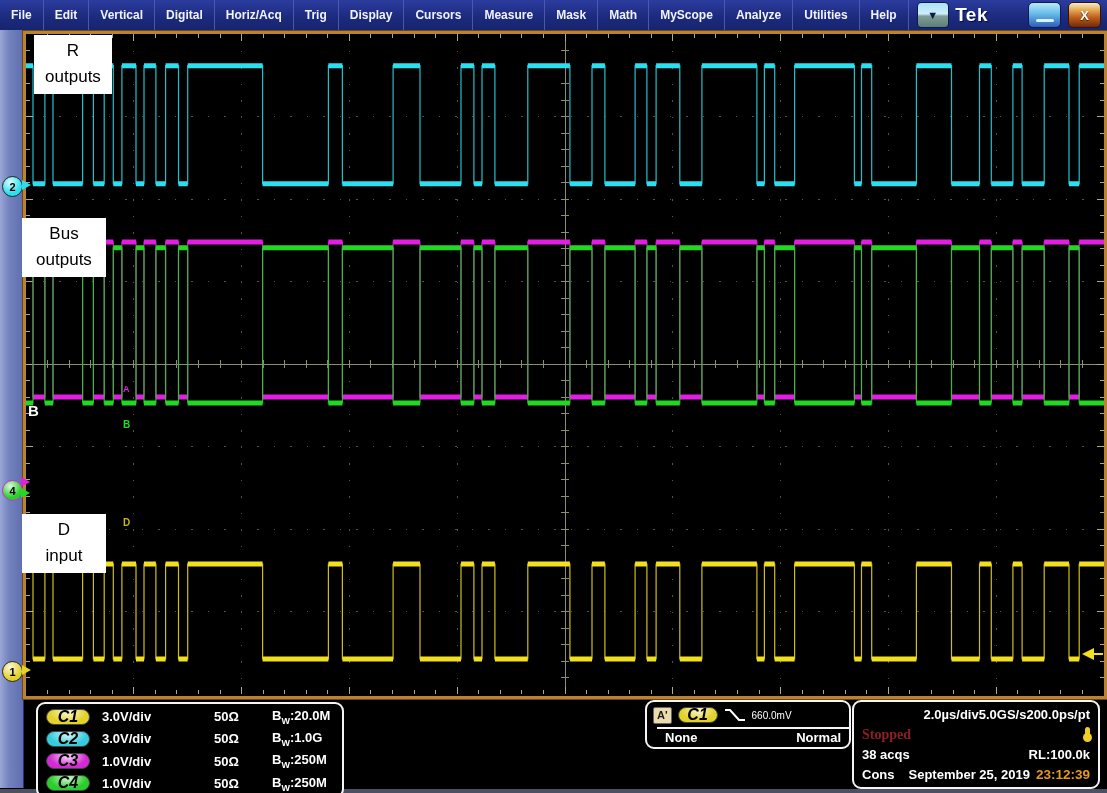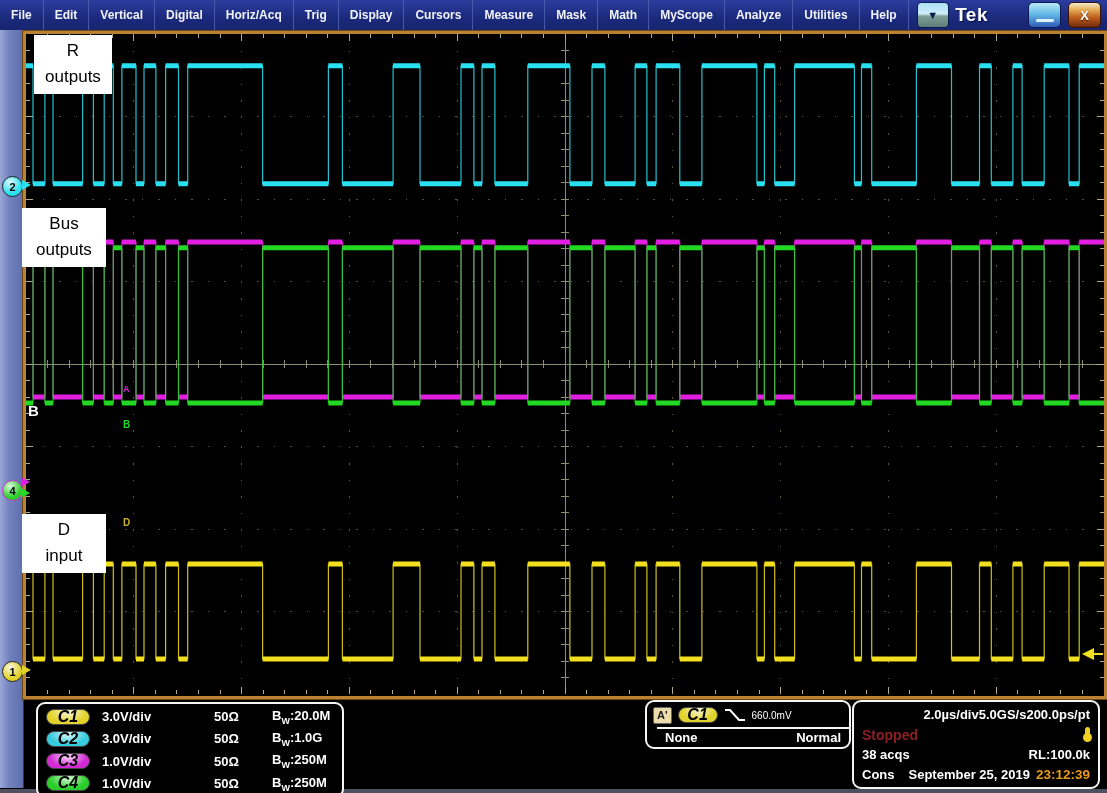--- a/index.html
+++ b/index.html
@@ -66,21 +66,21 @@
   .trig-row1{display:flex;align-items:center;gap:6px;padding:3px 6px 2px 6px;height:20px;}
   .trig-row2{display:flex;justify-content:space-between;padding:1px 8px;border-top:2px solid #f5f5f5;height:17px;margin-left:10px;}
   #trig-sys{background:#ecdcab;color:#1a1a1a;border:1px solid #666;border-radius:2px;
       font-size:11px;font-weight:bold;padding:0 3px;line-height:15px;}
   .lvl{font-size:10px;font-weight:normal;text-align:right;}
 
   #horiz-panel{left:852px;top:700px;width:248px;height:89px;padding:3px 8px;
       display:flex;flex-direction:column;justify-content:space-between;box-sizing:border-box;}
   .h-row{display:flex;align-items:center;height:19px;}
   #row-tb{justify-content:flex-end;}
-  #acq-state{color:#8c2024;font-weight:bold;font-size:14px;}
+  #acq-state{color:#8c2024;font-weight:bold;font-size:14px;font-family:Liberation Serif, serif;}
   .thermo{margin-left:auto;position:relative;width:5px;height:15px;}
   .thermo .stem{position:absolute;left:0;top:0;width:5px;height:10px;background:#f0d020;border-radius:3px 3px 0 0;}
   .thermo .bulb{position:absolute;left:-2px;bottom:0;width:9px;height:9px;background:#f0d020;border-radius:50%;}
   .sp{margin-left:auto;text-align:right;}
   #time-txt{color:#e89a18;font-weight:bold;font-size:13.5px;margin-left:auto;}
 
   #bottom-strip{position:absolute;left:0;top:789px;width:1107px;height:4px;background:#4c5060;z-index:6;}
 </style>
 </head>
 <body>
@@ -419,21 +419,21 @@
         <g>
           <path d="M0,530H7V625H18.9V530H27V625H56.6V530H67.4V625H78.2V530H87.3V625H95.9V530H110V625H118V530H129.9V625H139.6V530H152.5V625H161.7V530H236.6V625H302.4V530H316.4V625H367.1V530H394V625H435V530H447.9V625H456V530H468.9V625H501.8V530H543.9V625H566V530H578.9V625H609.1V530H620.9V625H630.1V530H653.8V625H675.9V530H730.9V625H738.4V530H748.7V625H768.6V530H828.4V625H835.5V530H845.7V625H890.4V530H925.5V625H953.5V530H965.3V625H986.9V530H996.1V625H1018.2V530H1043V625H1053.2V530H1078" stroke="#f2df20" stroke-width="1.2" fill="none" opacity="0.85"></path>
           <path d="M0,530H7M7,625H18.9M18.9,530H27M27,625H56.6M56.6,530H67.4M67.4,625H78.2M78.2,530H87.3M87.3,625H95.9M95.9,530H110M110,625H118M118,530H129.9M129.9,625H139.6M139.6,530H152.5M152.5,625H161.7M161.7,530H236.6M236.6,625H302.4M302.4,530H316.4M316.4,625H367.1M367.1,530H394M394,625H435M435,530H447.9M447.9,625H456M456,530H468.9M468.9,625H501.8M501.8,530H543.9M543.9,625H566M566,530H578.9M578.9,625H609.1M609.1,530H620.9M620.9,625H630.1M630.1,530H653.8M653.8,625H675.9M675.9,530H730.9M730.9,625H738.4M738.4,530H748.7M748.7,625H768.6M768.6,530H828.4M828.4,625H835.5M835.5,530H845.7M845.7,625H890.4M890.4,530H925.5M925.5,625H953.5M953.5,530H965.3M965.3,625H986.9M986.9,530H996.1M996.1,625H1018.2M1018.2,530H1043M1043,625H1053.2M1053.2,530H1078" stroke="#f2df20" stroke-width="5" fill="none"></path>
         </g>
       </svg>
     <div id="overlay">
       <div class="wave-label" style="left:8px;top:1px;">
         <span class="wl-line">R</span>
         <span class="wl-line">outputs</span>
       </div>
-      <div class="wave-label" style="left:-4px;top:174px;width:84px;">
+      <div class="wave-label" style="left:-4px;top:184px;width:84px;">
         <span class="wl-line">Bus</span>
         <span class="wl-line">outputs</span>
       </div>
       <div class="wave-label" style="left:-4px;top:480px;width:84px;">
         <span class="wl-line">D</span>
         <span class="wl-line">input</span>
       </div>
       <span id="label-b">B</span>
       <span class="trace-tag" style="left:97px;top:350px;color:#e31ee3;font-size:9px;">A</span>
       <span class="trace-tag" style="left:97px;top:385px;color:#22d822;">B</span>

